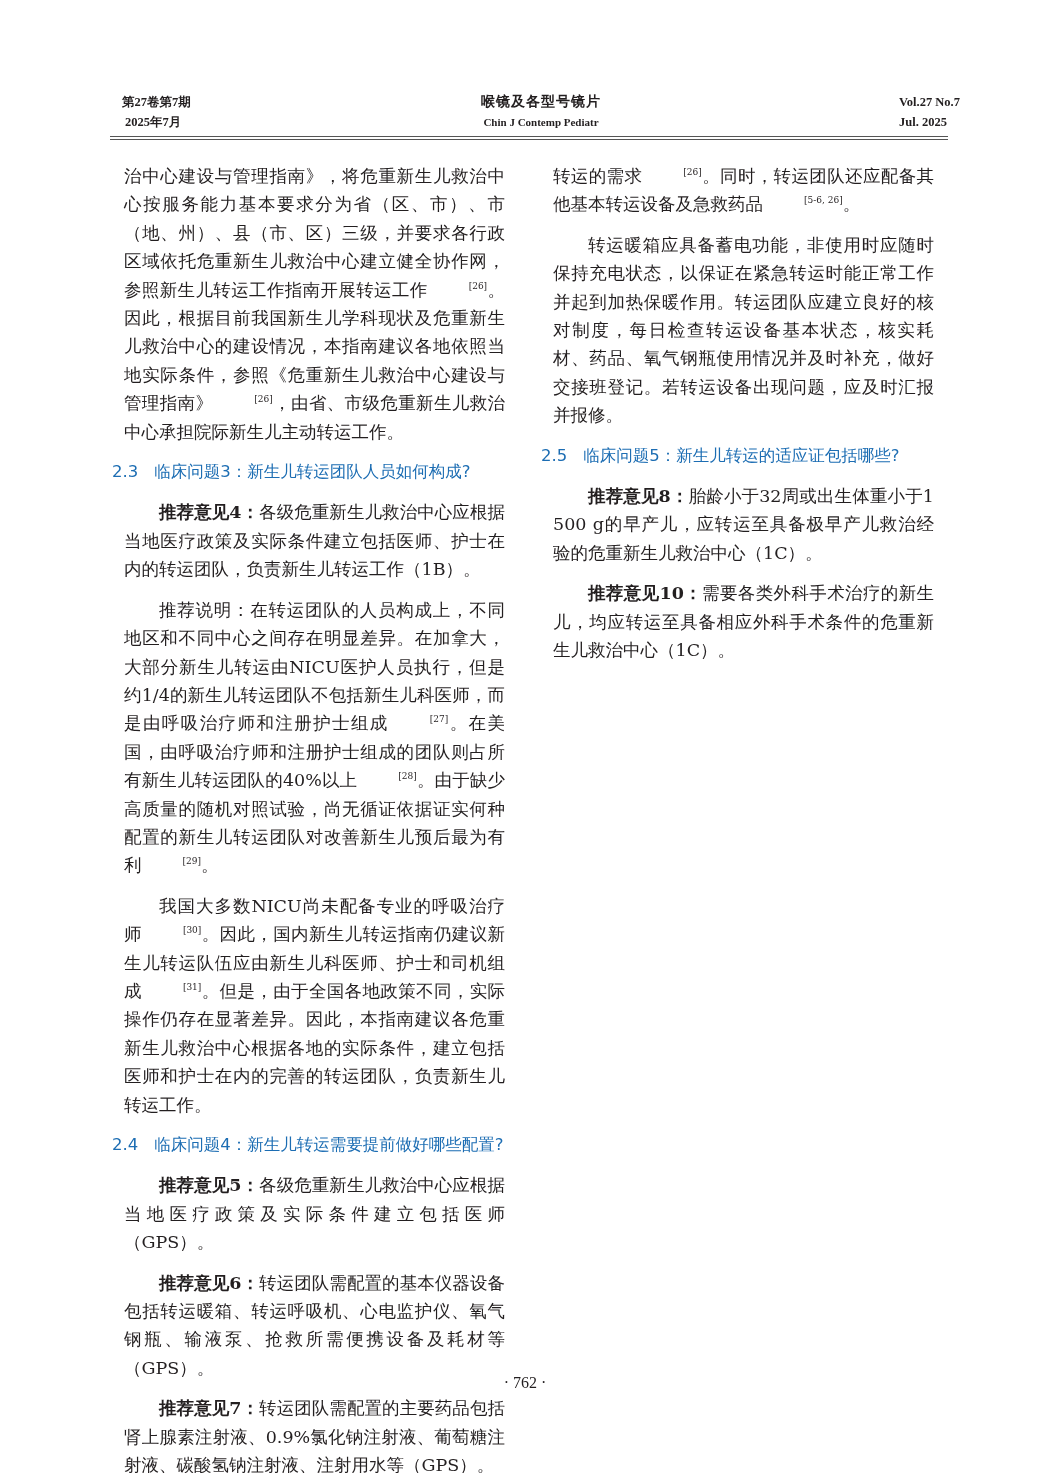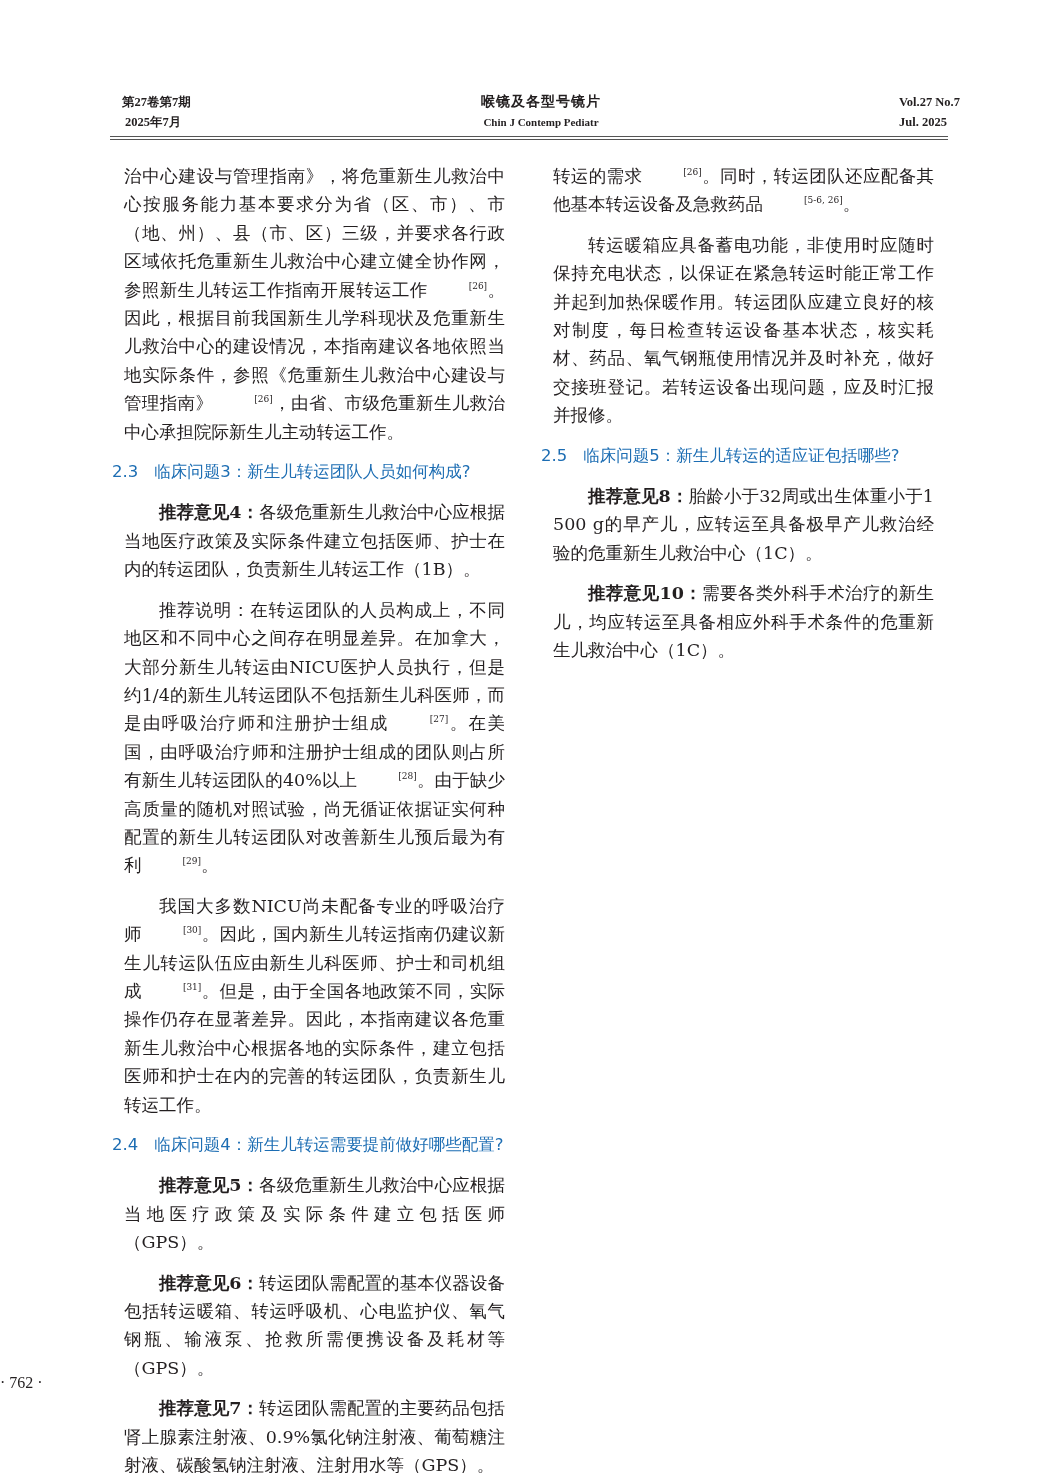--- a/index.html
+++ b/index.html
@@ -17,21 +17,21 @@
   .rule.r1 { top: 136px; }
   .rule.r2 { top: 139px; }
   .column { position: absolute; top: 150px; width: 405px; font-size: 17.5px; line-height: 28.4px; text-align: justify; }
   .column.left { left: 112px; }
   .column.right { left: 541px; }
   .column p { margin: 12px; }
   .column p.indent { text-indent: 2em; }
   .column .lead { font-weight: bold; }
   .column h3 { margin: 0; font-family: "DejaVu Sans", "Liberation Sans", sans-serif; font-weight: normal; font-size: 16.5px; line-height: 28.4px; color: #1c6db3; }
   .column h3 .num { margin-right: 16px; }
-  .page-number { position: absolute; left: 0; width: 1050px; top: 1374px; font-family: "Liberation Serif", serif; font-size: 16px; }
+  .page-number { position: absolute; left: 0; width: 1050px; top: 1374px; text-align: center; font-family: "Liberation Serif", serif; font-size: 16px; }
   sup { font-size: 9px; vertical-align: 7px; line-height: 0; padding-left: 41px; }
 </style>
 </head>
 <body>
 
 <div class="header">
   <div class="col left">
     <div>第27卷第7期</div>
     <div>2025年7月</div>
   </div>

